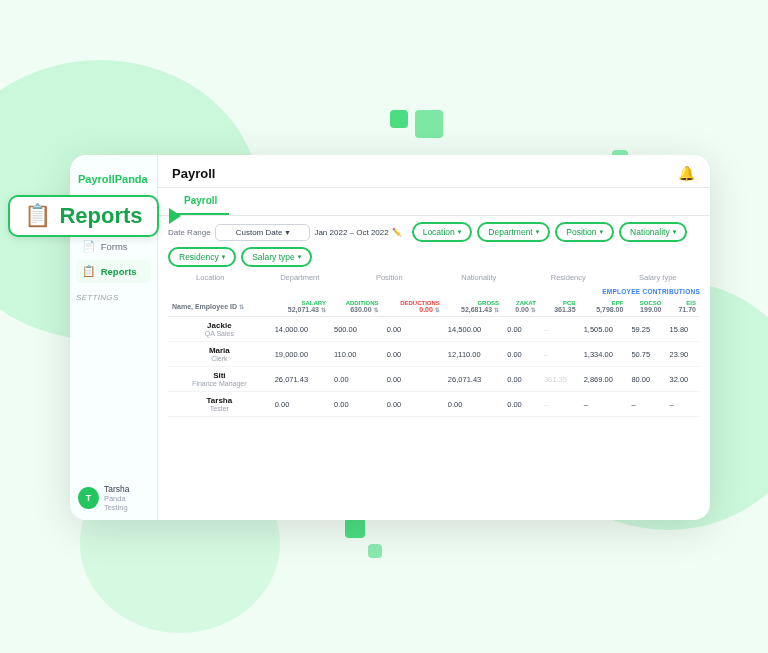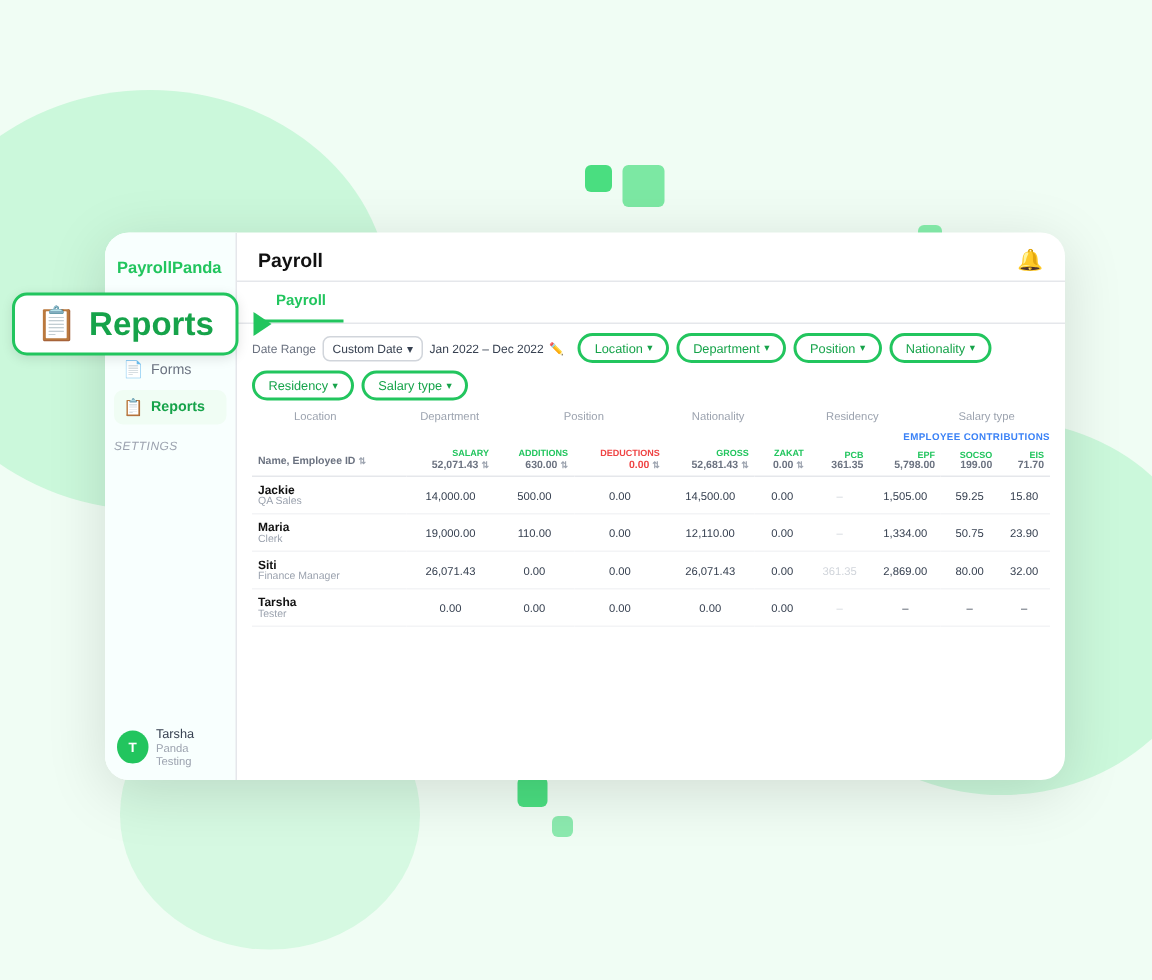--- a/index.html
+++ b/index.html
@@ -222,21 +222,21 @@
       text-align: center;
     }
     .date-range-label {
       font-size: 8px;
       color: #6b7280;
       white-space: nowrap;
     }
     .date-select {
       border: 1px solid #d1d5db;
       border-radius: 5px;
-      padding: 3px 6px;
+      padding: 3px 20px;
       font-size: 8px;
       color: #374151;
       background: white;
       display: flex;
       align-items: center;
       gap: 3px;
       cursor: pointer;
     }
     .date-range-text {
       font-size: 8px;
@@ -302,26 +302,26 @@
       padding: 3px 4px;
       text-align: right;
       border-bottom: 1px solid #e5e7eb;
       white-space: nowrap;
     }
     thead tr th:first-child { text-align: left; }
     thead tr th .sort-icon { font-size: 6px; color: #9ca3af; }
     thead tr th .label-up { font-size: 6px; color: #22c55e; text-transform: uppercase; display: block; }
     tbody tr td {
       padding: 4px 4px;
-      text-align: center;
+      text-align: left;
       border-bottom: 1px solid #f3f4f6;
       color: #374151;
       font-size: 7.5px;
     }
-    tbody tr td:first-child { text-align: left; }
+    tbody tr td:first-child { text-align: center; }
     .emp-name { font-weight: 600; font-size: 8px; color: #111; }
     .emp-role { font-size: 7px; color: #9ca3af; }
     .dash { color: #d1d5db; }
   </style>
 </head>
 <body>
 
 <div class="blob blob-1"></div>
 <div class="blob blob-2"></div>
 <div class="blob blob-3"></div>
@@ -386,21 +386,21 @@
       </div>
     </div>
 
     <div class="filter-row">
       <div class="date-range-group">
         <span class="date-range-label">Date Range</span>
         <div class="date-select">
           <span>Custom Date</span>
           <span>▾</span>
         </div>
-        <span class="date-range-text">Jan 2022 – Dec 2022</span>
+        <span class="date-range-text">Jan 2022 – Oct 2022</span>
         <span style="font-size:8px; color:#9ca3af;">✏️</span>
       </div>
       <div class="filter-btn">
         <span>Location</span>
         <span class="chevron">▾</span>
       </div>
       <div class="filter-btn">
         <span>Department</span>
         <span class="chevron">▾</span>
       </div>

